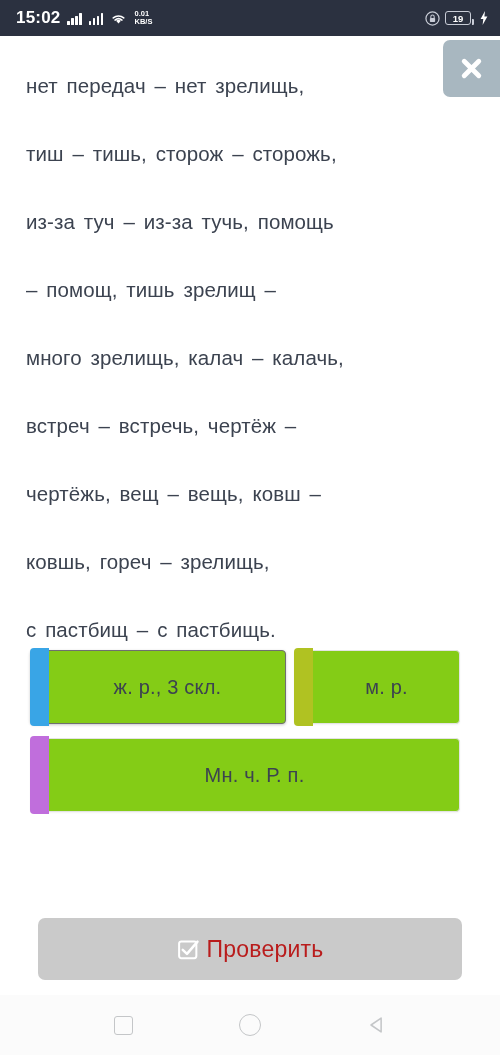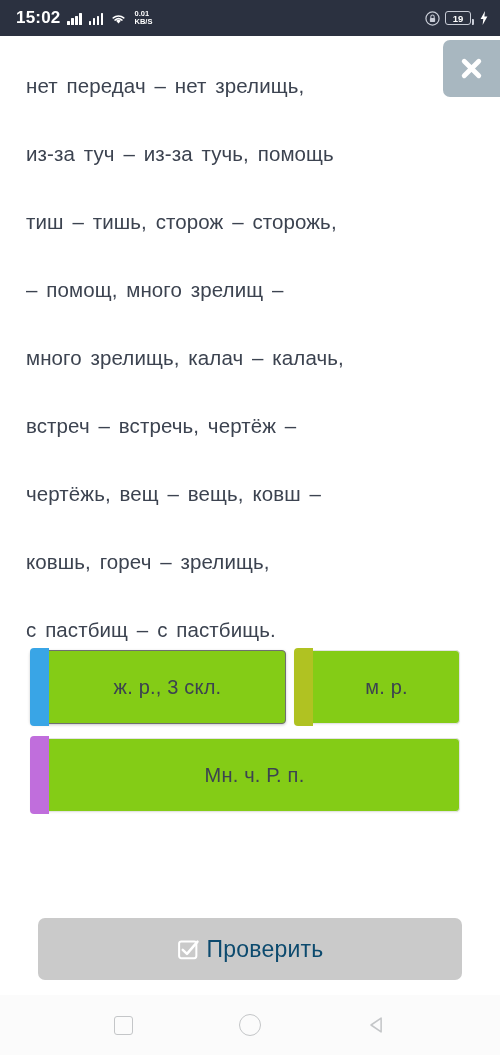--- a/index.html
+++ b/index.html
@@ -194,21 +194,21 @@
     border-radius: 7px;
     display: flex;
     align-items: center;
     justify-content: center;
     gap: 7px;
     cursor: pointer;
   }
   .check-icon { width: 23px; height: 23px; display: block; }
   .check-label {
     font-size: 23px;
-    color: #0c4a6e;
+    color: #b91c1c;
     letter-spacing: 0.2px;
   }
 
   
   .nav-bar {
     position: absolute;
     bottom: 0; left: 0;
     width: 500px;
     height: 60px;
     background: #fbfbfb;
@@ -297,23 +297,23 @@
   <div class="close-button">
     <span>
       <svg class="close-icon" viewBox="0 0 24 24">
         <path d="M5 5 L19 19 M19 5 L5 19" stroke="#ffffff" stroke-width="4.6" stroke-linecap="round"></path>
       </svg>
     </span>
   </div>
 
   <div class="task-text">
     <span class="tline">нет  передач  –  нет  зрелищь,</span>
+    <span class="tline">тиш  –  тишь,  сторож  –  сторожь,</span>
     <span class="tline">из-за  туч  –  из-за  тучь,  помощь</span>
-    <span class="tline">тиш  –  тишь,  сторож  –  сторожь,</span>
-    <span class="tline">–  помощ,  много  зрелищ  –</span>
+    <span class="tline">–  помощ,  тишь  зрелищ  –</span>
     <span class="tline">много  зрелищь,  калач  –  калачь,</span>
     <span class="tline">встреч  –  встречь,  чертёж  –</span>
     <span class="tline">чертёжь,  вещ  –  вещь,  ковш  –</span>
     <span class="tline">ковшь,  гореч  –  зрелищь,</span>
     <span class="tline">с  пастбищ  –  с  пастбищь.</span>
   </div>
 
   <div class="cards">
     <div class="card-row">
       <div class="card card-1 selected">

